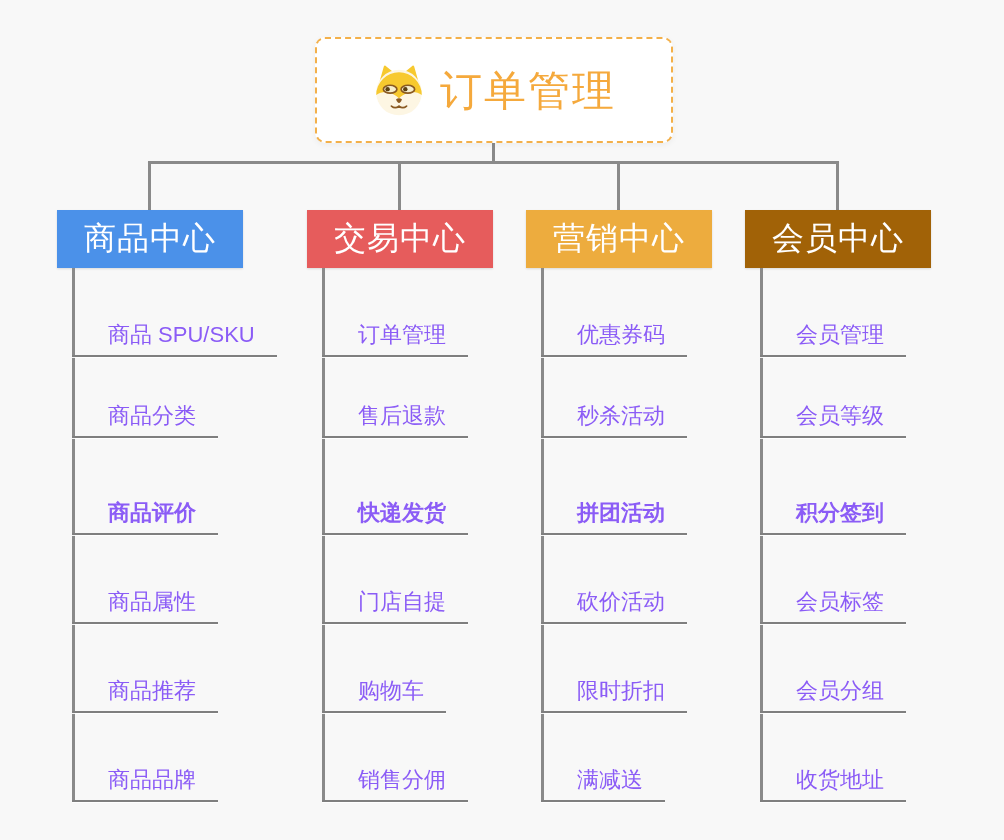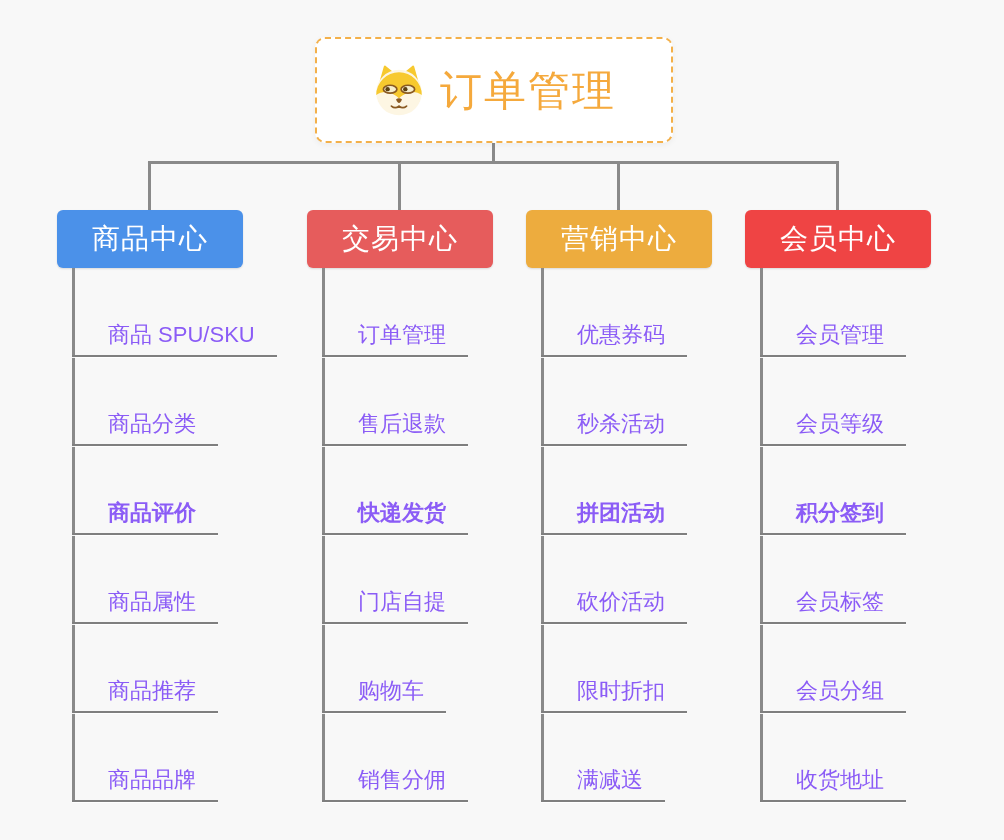--- a/index.html
+++ b/index.html
@@ -32,35 +32,35 @@
     font-size:42px;color:#F5A93C;letter-spacing:2px;line-height:1;
     padding-top:2px;
   }
   .doge{width:54px;height:54px;display:block;}
 
   
   .branch{position:absolute;top:210px;width:260px;height:600px;}
   .b0{left:57px;} .b1{left:307px;} .b2{left:526px;} .b3{left:745px;}
   .bbox{
     position:absolute;left:0;top:0;width:186px;height:58px;
-    border-radius:6px;
+    border-radius:0;
     display:flex;align-items:center;justify-content:center;
-    color:#FFFFFF;font-size:28px;letter-spacing:1px;
+    color:#FFFFFF;font-size:32px;letter-spacing:1px;
     box-shadow:0 1px 2px rgba(0,0,0,0.12);
   }
   .trunk{position:absolute;left:15px;top:58px;width:3px;height:534px;background:#8A8A8A;}
   .item{
     position:absolute;left:15px;
     white-space:nowrap;
     font-size:22px;color:#8b5cf6;line-height:26px;
     padding:0 22px 7px 36px;
     border-bottom:2px solid #7F7F7F;
     box-shadow:0 1px 0 rgba(255,255,255,0.9);
   }
-  .r0{top:112px;} .r1{top:201px;} .r2{top:290px;font-weight:bold;}
+  .r0{top:112px;} .r1{top:193px;} .r2{top:290px;font-weight:bold;}
   .r3{top:379px;} .r4{top:468px;} .r5{top:557px;}
 </style>
 </head>
 <body>
 
 <div id="canvas">
 
   <div class="line stem"></div>
   <div class="line bus"></div>
   <div class="line drop d0"></div>
@@ -119,21 +119,21 @@
     <div class="trunk"></div>
     <div class="item r0">优惠券码</div>
     <div class="item r2">拼团活动</div>
     <div class="item r1">秒杀活动</div>
     <div class="item r3">砍价活动</div>
     <div class="item r4">限时折扣</div>
     <div class="item r5">满减送</div>
   </div>
 
   <div class="branch b3">
-    <div class="bbox" style="background-color: #ef4444;">会员中心</div>
+    <div class="bbox" style="background-color: #a16207;">会员中心</div>
     <div class="trunk"></div>
     <div class="item r0">会员管理</div>
     <div class="item r1">会员等级</div>
     <div class="item r2">积分签到</div>
     <div class="item r3">会员标签</div>
     <div class="item r4">会员分组</div>
     <div class="item r5">收货地址</div>
   </div>
 
 </div>

